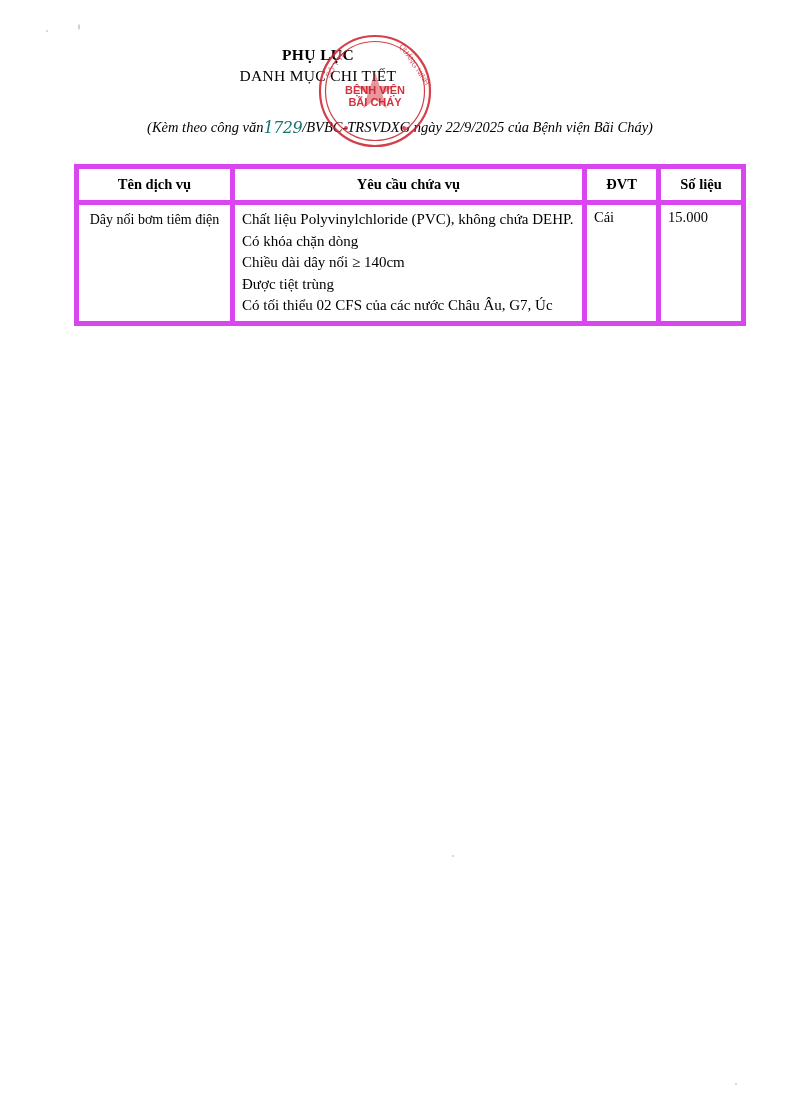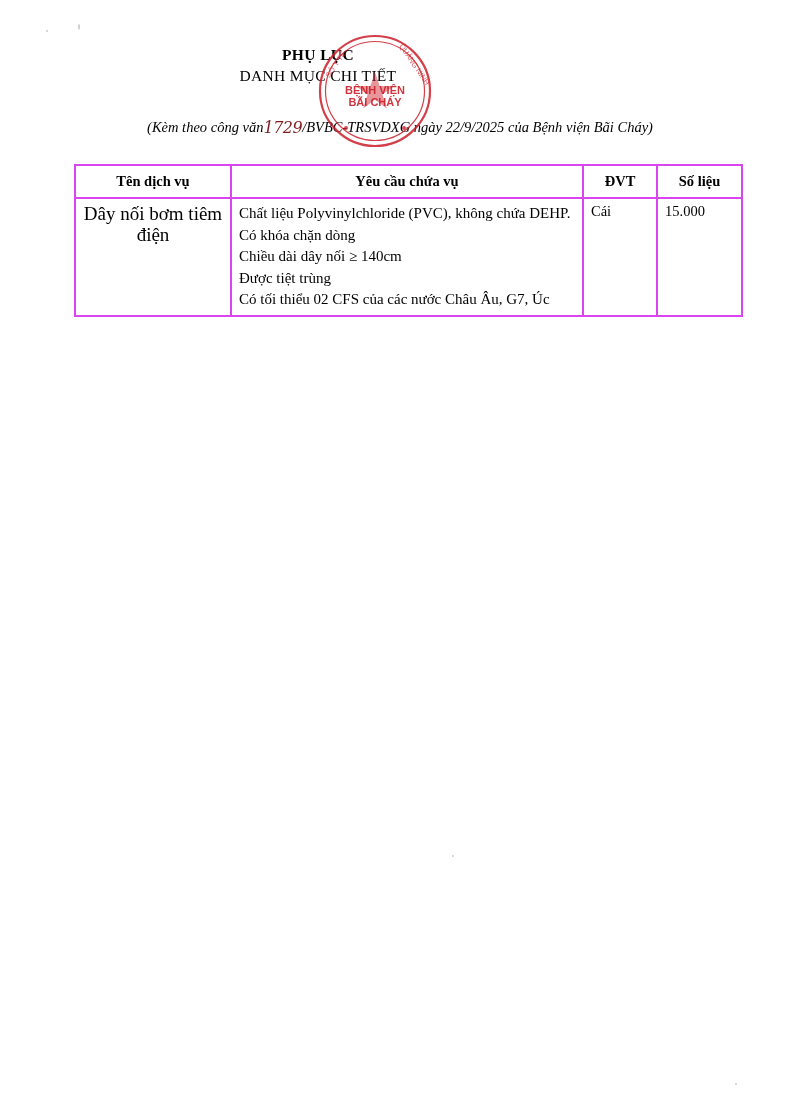--- a/index.html
+++ b/index.html
@@ -53,21 +53,21 @@
     top: 117px;
     left: 0;
     width: 800px;
     text-align: center;
     font-size: 14.5px;
     font-style: italic;
   }
   .handwrite {
     font-family: "DejaVu Serif", serif;
     font-style: italic;
-    color: #7f1d1d;
+    color: #0f766e;
     font-size: 16px;
     letter-spacing: -0.5px;
     position: relative;
     top: 1px;
   }
 
   
   .stamp {
     position: absolute;
     left: 316px;
@@ -84,36 +84,36 @@
     left: 74px;
     top: 164px;
     width: 667px;
   }
   table.doc {
     border-collapse: collapse;
     width: 667px;
     table-layout: fixed;
   }
   table.doc th, table.doc td {
-    border: 2px solid #d946ef;
+    border: 5px solid #d946ef;
     vertical-align: top;
     padding: 4px 7px;
   }
   table.doc th {
     text-align: center;
     font-weight: bold;
     font-size: 14.5px;
     padding-top: 7px;
     padding-bottom: 7px;
     vertical-align: middle;
   }
   td.c-name {
     text-align: center;
     vertical-align: middle;
-    font-size: 19px;
+    font-size: 14px;
     line-height: 21px;
   }
   td.c-req {
     font-size: 15px;
     line-height: 21.5px;
     text-align: left;
     padding-top: 6px;
     padding-bottom: 6px;
   }
   td.c-unit, td.c-qty {

